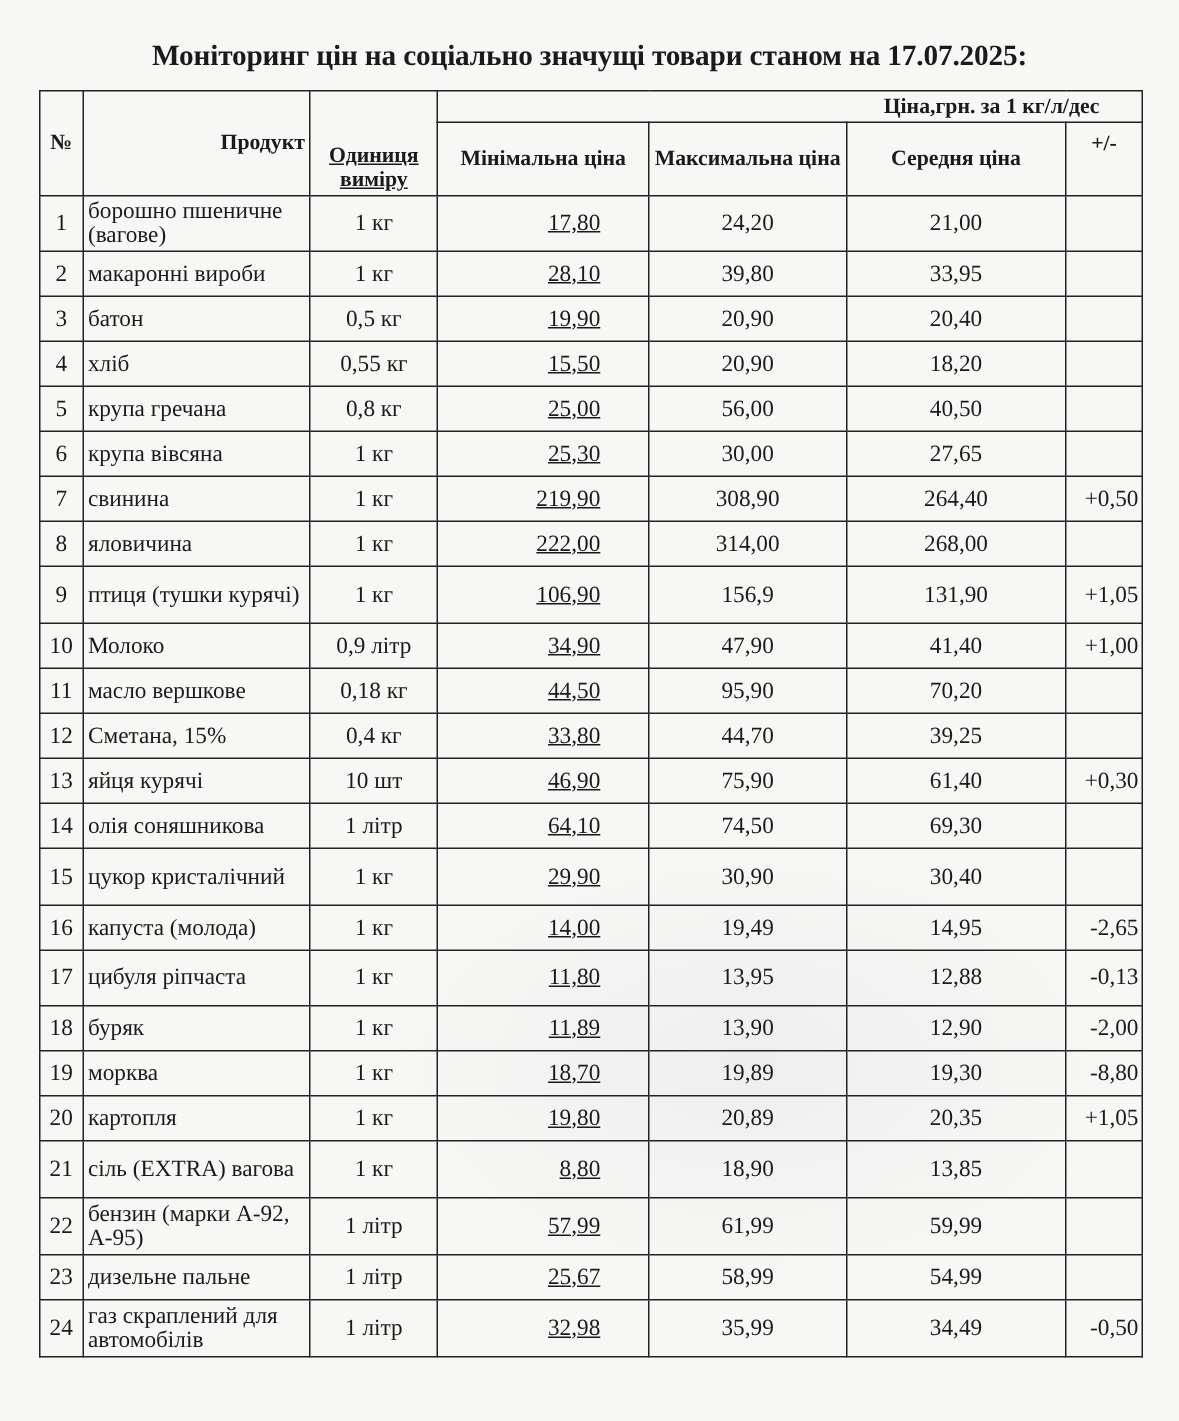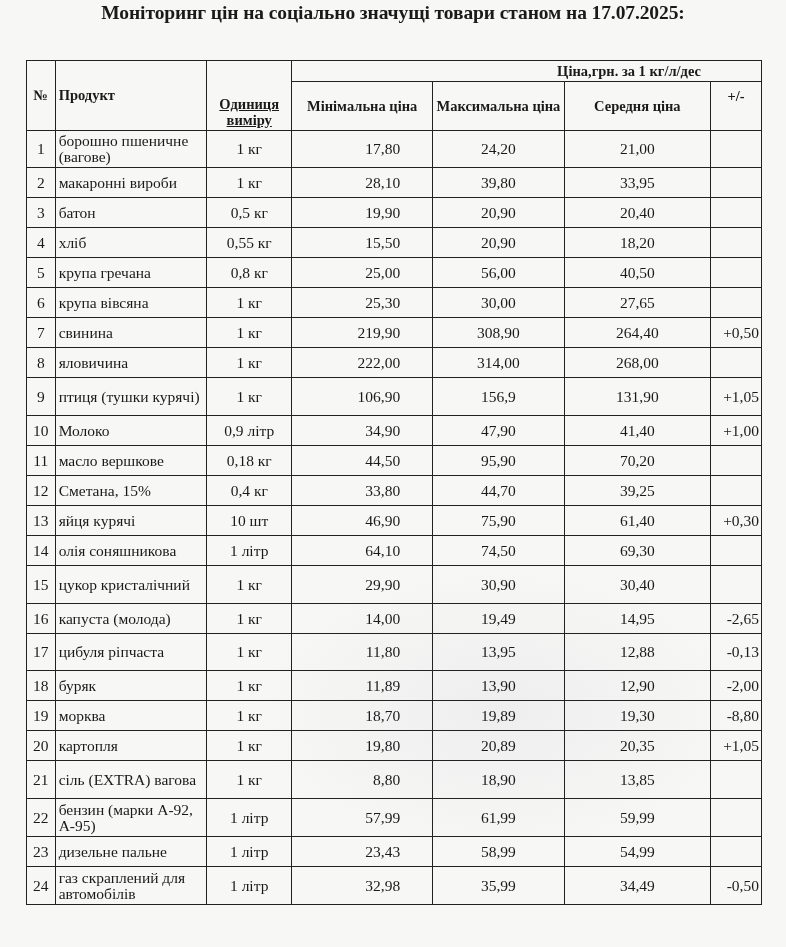--- a/index.html
+++ b/index.html
@@ -4,21 +4,21 @@
 <style>
   html, body { margin: 0; padding: 0; }
   body {
     width: 786px; height: 947px; overflow: hidden;
     background: #f7f7f5;
     font-family: "Liberation Serif", serif;
     color: #1a1a1a;
     position: relative;
   }
   .title {
-    position: absolute; top: 2px; left: 0; width: 786px;
+    position: absolute; top: 27px; left: 0; width: 786px;
     text-align: center; font-weight: bold; font-size: 19.5px;
     letter-spacing: -0.1px;
   }
   table {
     position: absolute; left: 26px; top: 60px;
     border-collapse: collapse;
     table-layout: fixed;
     width: 736px;
     font-size: 15.5px;
   }
@@ -29,24 +29,24 @@
     vertical-align: middle;
   }
   th { font-weight: bold; font-size: 14.5px; }
   .c-no { width: 27px; text-align: center; }
   .c-prod { width: 143px; text-align: left; }
   .c-unit { width: 80px; text-align: center; }
   .c-min { width: 133px; }
   .c-max { width: 124px; }
   .c-avg { width: 138px; }
   .c-diff { width: 48px; }
-  td.num-min { text-align: right; padding-right: 32px; }
+  td.num-min { text-align: right; padding-right: 32px; text-decoration: underline; }
   td.num { text-align: center; }
   td.diff { text-align: right; padding-right: 2px; }
-  th.price-group { text-align: right; padding-right: 60px; height: 20px; vertical-align: middle; }
+  th.price-group { text-align: right; padding-right: 28px; height: 20px; vertical-align: middle; }
   th.sub { height: 42px; vertical-align: middle; }
   th.hdr-no, th.hdr-prod { vertical-align: top; padding-top: 26px; }
   th.hdr-unit { vertical-align: bottom; padding-bottom: 2px; text-decoration: underline; }
   .shade {
     position: absolute; pointer-events: none;
     background: radial-gradient(ellipse at center, rgba(180,175,200,0.12), rgba(255,255,255,0) 70%);
   }
 </style>
 </head>
 <body>
@@ -61,21 +61,21 @@
       <col class="c-prod">
       <col class="c-unit">
       <col class="c-min">
       <col class="c-max">
       <col class="c-avg">
       <col class="c-diff">
   </colgroup>
   <thead>
     <tr>
       <th rowspan="2" class="hdr-no">№</th>
-      <th rowspan="2" class="hdr-prod" style="text-align:left">Продукт</th>
+      <th rowspan="2" class="hdr-prod" style="text-align:right">Продукт</th>
       <th rowspan="2" class="hdr-unit">Одиниця виміру</th>
       <th colspan="4" class="price-group">Ціна,грн. за 1 кг/л/дес</th>
     </tr>
     <tr>
       <th class="sub">Мінімальна ціна</th>
       <th class="sub">Максимальна ціна</th>
       <th class="sub">Середня ціна</th>
       <th class="sub" style="vertical-align:top;padding-top:6px">+/-</th>
     </tr>
   </thead>
@@ -275,21 +275,21 @@
         <td class="c-unit">1 літр</td>
         <td class="num-min">57,99</td>
         <td class="num">61,99</td>
         <td class="num">59,99</td>
         <td class="diff"></td>
       </tr>
       <tr style="height: 30px;">
         <td class="c-no">23</td>
         <td class="c-prod">дизельне пальне</td>
         <td class="c-unit">1 літр</td>
-        <td class="num-min">23,43</td>
+        <td class="num-min">25,67</td>
         <td class="num">58,99</td>
         <td class="num">54,99</td>
         <td class="diff"></td>
       </tr>
       <tr style="height: 38px; margin-left: 16px;">
         <td class="c-no">24</td>
         <td class="c-prod">газ скраплений для автомобілів</td>
         <td class="c-unit">1 літр</td>
         <td class="num-min">32,98</td>
         <td class="num">35,99</td>

